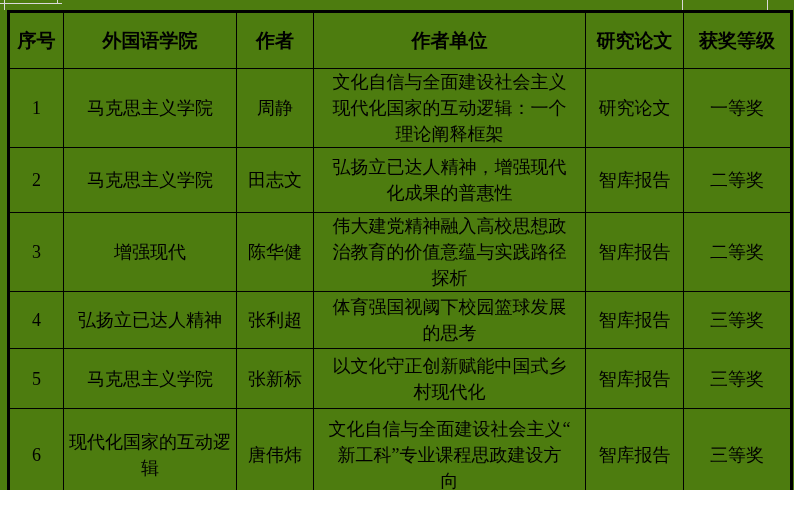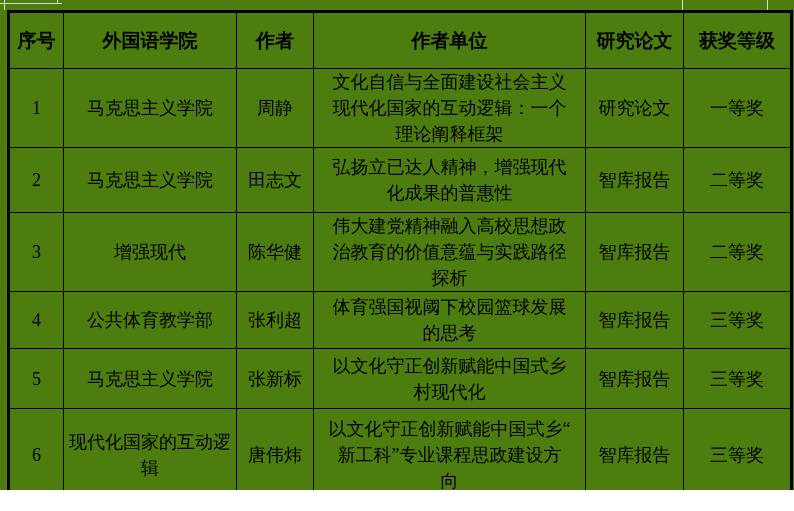--- a/index.html
+++ b/index.html
@@ -120,21 +120,21 @@
       <td>陈华健</td>
       <td class="title-cell">伟大建党精神融入高校思想政
 治教育的价值意蕴与实践路径
 探析</td>
       <td>智库报告</td>
       <td>二等奖</td>
     </tr>
 
     <tr class="h57">
       <td>4</td>
-      <td>公共体育教学部</td>
+      <td>弘扬立已达人精神</td>
       <td>张利超</td>
       <td class="title-cell">体育强国视阈下校园篮球发展
 的思考</td>
       <td>智库报告</td>
       <td>三等奖</td>
     </tr>
 
     <tr class="h60">
       <td>5</td>
       <td>马克思主义学院</td>
@@ -142,21 +142,21 @@
       <td class="title-cell">以文化守正创新赋能中国式乡
 村现代化</td>
       <td>智库报告</td>
       <td>三等奖</td>
     </tr>
 
     <tr class="h93">
       <td>6</td>
       <td>现代化国家的互动逻辑</td>
       <td>唐伟炜</td>
-      <td class="title-cell">以文化守正创新赋能中国式乡“
+      <td class="title-cell">文化自信与全面建设社会主义“
 新工科”专业课程思政建设方
 向</td>
       <td>智库报告</td>
       <td>三等奖</td>
     </tr>
   </tbody>
     </table>
 </div>
 
 </body></html>

